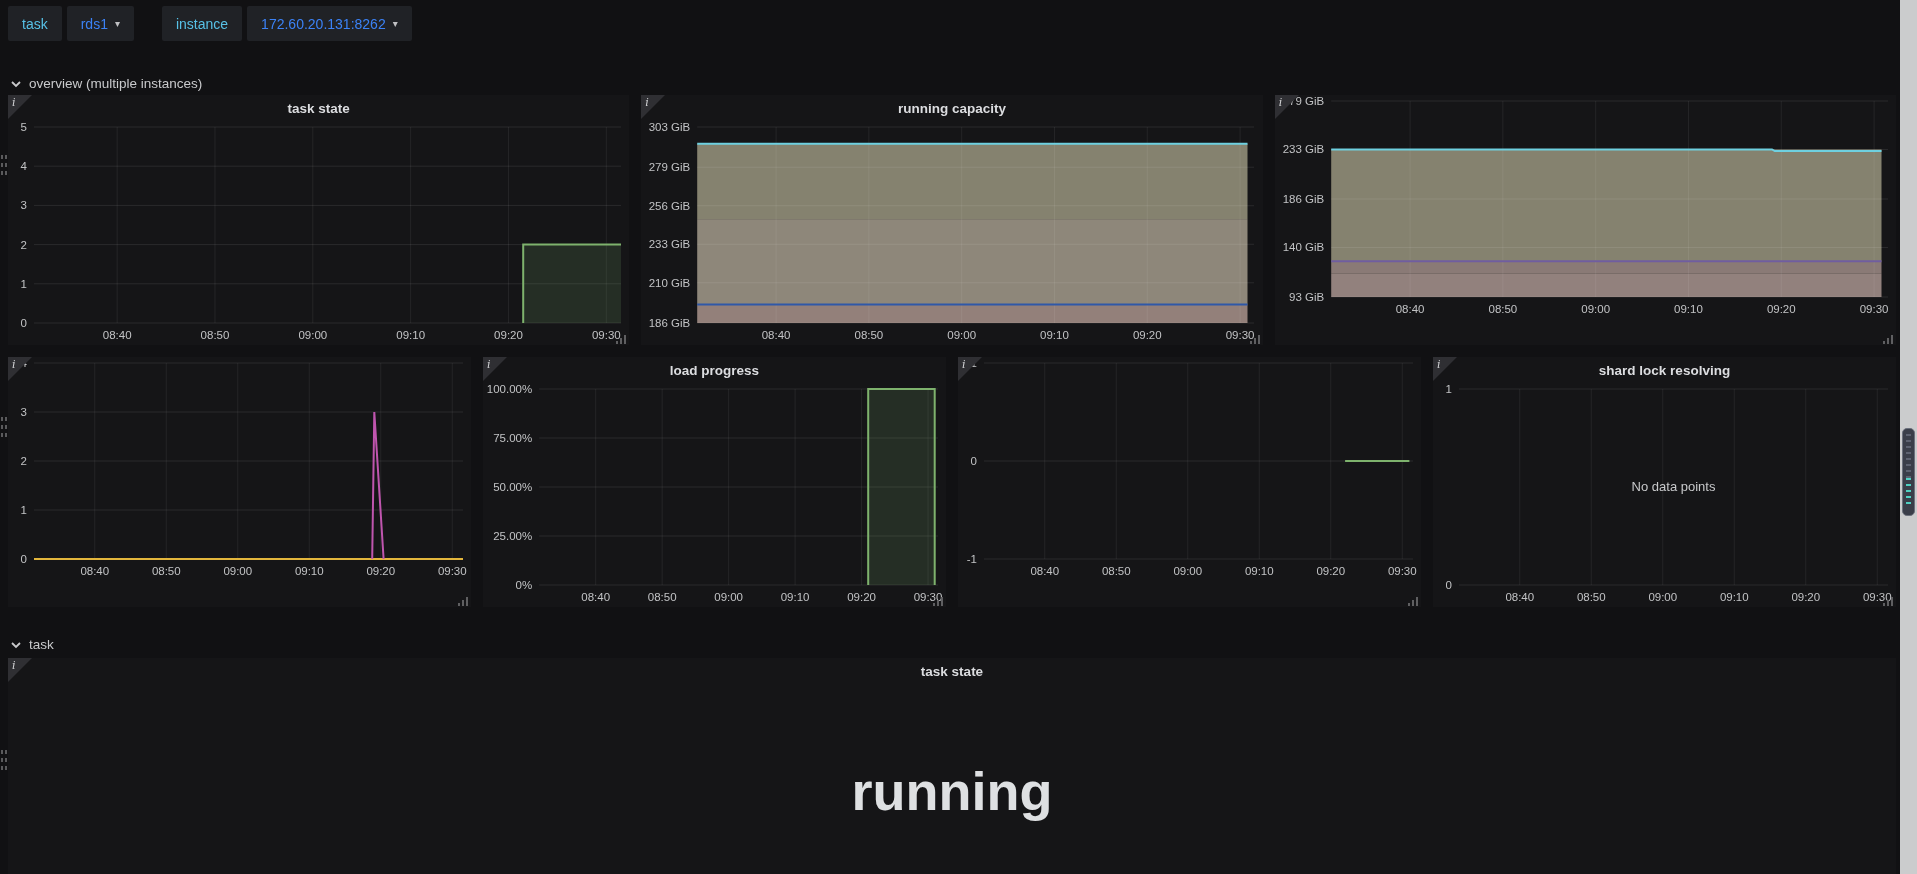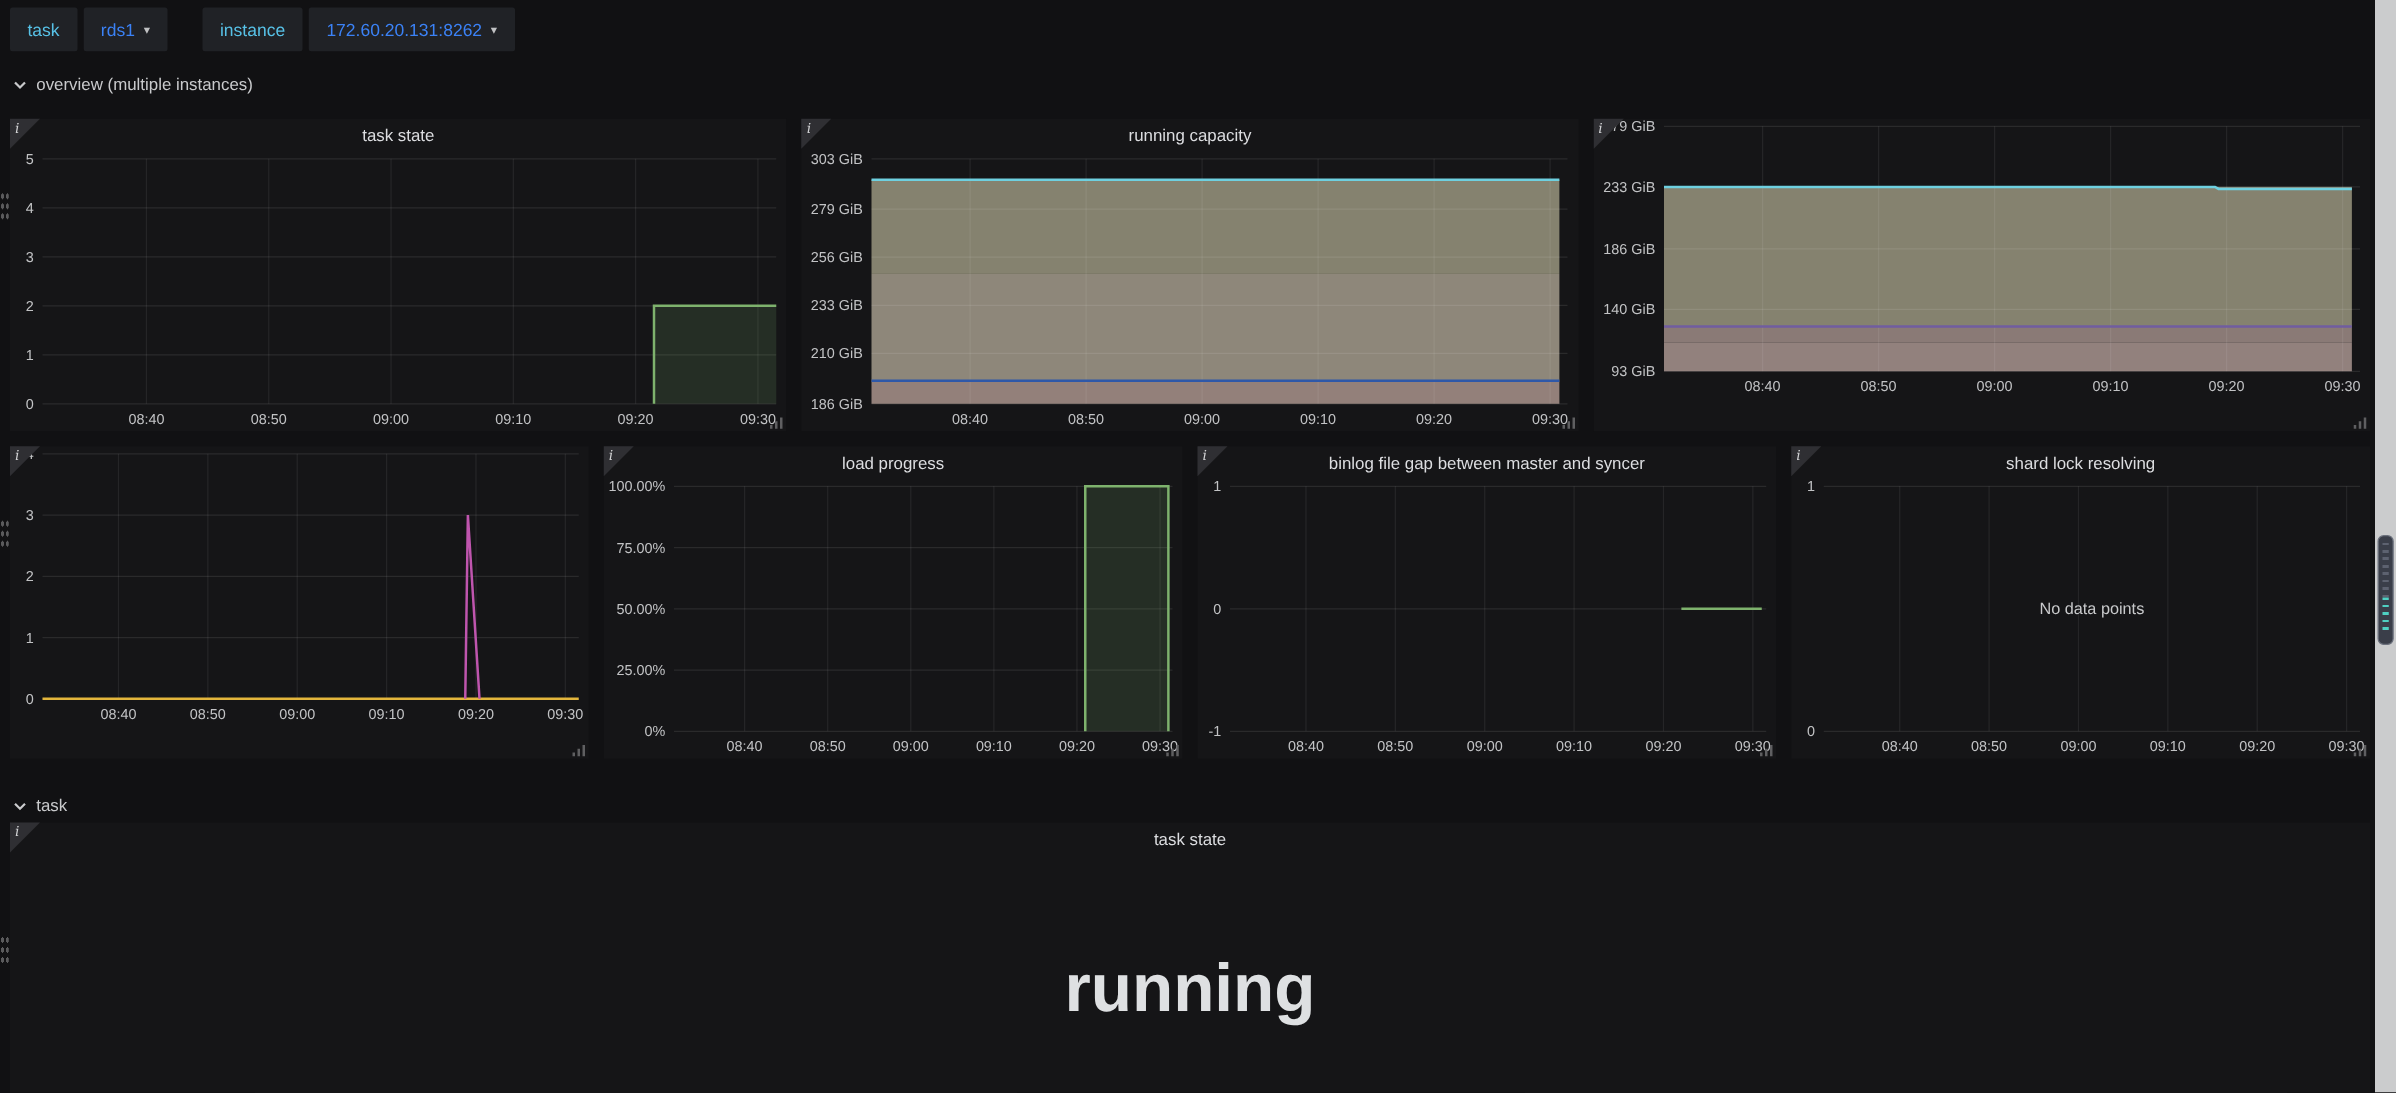--- a/index.html
+++ b/index.html
@@ -29,21 +29,21 @@
 
   
   .prow{position:absolute;left:8px;right:4px;display:flex;gap:12px;}
   .prow1{top:95px;height:250px;}
   .prow2{top:357px;height:250px;}
   .panel{
     position:relative;flex:1;background:#151517;display:flex;flex-direction:column;
   }
   .panel-title{
     height:26px;display:flex;align-items:center;justify-content:center;
-    color:#dcdde0;font-size:13.5px;font-weight:400;cursor:pointer;flex:0 0 auto;
+    color:#dcdde0;font-size:13.5px;font-weight:700;cursor:pointer;flex:0 0 auto;
   }
   .plot{flex:1 1 auto;position:relative;overflow:hidden;cursor:crosshair;}
   .plot svg{position:absolute;left:0;top:0;}
 
   .info-corner{
     position:absolute;left:0;top:0;width:0;height:0;z-index:3;cursor:pointer;
     border-top:24px solid #2f2f33;border-right:24px solid transparent;
   }
   .info-corner span{
     position:absolute;left:4px;top:-23px;color:#d2d3d5;font-size:11px;
@@ -86,21 +86,21 @@
       <span class="caret"></span>
     </div>
     <div class="group-gap"></div>
     <div class="tv-btn label">instance</div>
     <div class="tv-btn">
       <span>172.60.20.131:8262</span>
       <span class="caret"></span>
     </div>
   </div>
 
-  <div class="row-hdr" style="left:10px;top:60px;text-align:right;">
+  <div class="row-hdr" style="left:10px;top:76px;text-align:right;">
     <span class="chev">
       <svg width="12" height="12" viewBox="0 0 12 12">
           <path d="M2 4 L6 8 L10 4" fill="none" stroke="#c9cacc" stroke-width="1.8"></path>
         </svg>
     </span>
     <span>overview (multiple instances)</span>
   </div>
 
   <div class="prow prow1">
     <div class="panel">
@@ -318,21 +318,20 @@
             <rect x="1" y="8" width="2" height="3" fill="#5f5f61"></rect>
             <rect x="5" y="5" width="2" height="6" fill="#5f5f61"></rect>
             <rect x="9" y="2" width="2" height="9" fill="#5f5f61"></rect>
           </svg>
       </div>
     </div>
     <div class="panel">
       <div class="info-corner">
           <span>i</span>
         </div>
-      <div class="panel-title">binlog file gap between master and syncer</div>
       <div class="plot">
           <svg width="463" height="224" style="font-family: &quot;Liberation Sans&quot;, sans-serif;">
             <line x1="86.775" x2="86.775" y1="6" y2="202" stroke="rgba(255,255,255,0.07)"></line>
             <text x="86.775" y="218" fill="#c2c3c5" font-size="11.5" text-anchor="middle">08:40</text>
             <line x1="158.275" x2="158.275" y1="6" y2="202" stroke="rgba(255,255,255,0.07)"></line>
             <text x="158.275" y="218" fill="#c2c3c5" font-size="11.5" text-anchor="middle">08:50</text>
             <line x1="229.77499999999998" x2="229.77499999999998" y1="6" y2="202" stroke="rgba(255,255,255,0.07)"></line>
             <text x="229.77499999999998" y="218" fill="#c2c3c5" font-size="11.5" text-anchor="middle">09:00</text>
             <line x1="301.27500000000003" x2="301.27500000000003" y1="6" y2="202" stroke="rgba(255,255,255,0.07)"></line>
             <text x="301.27500000000003" y="218" fill="#c2c3c5" font-size="11.5" text-anchor="middle">09:10</text>

